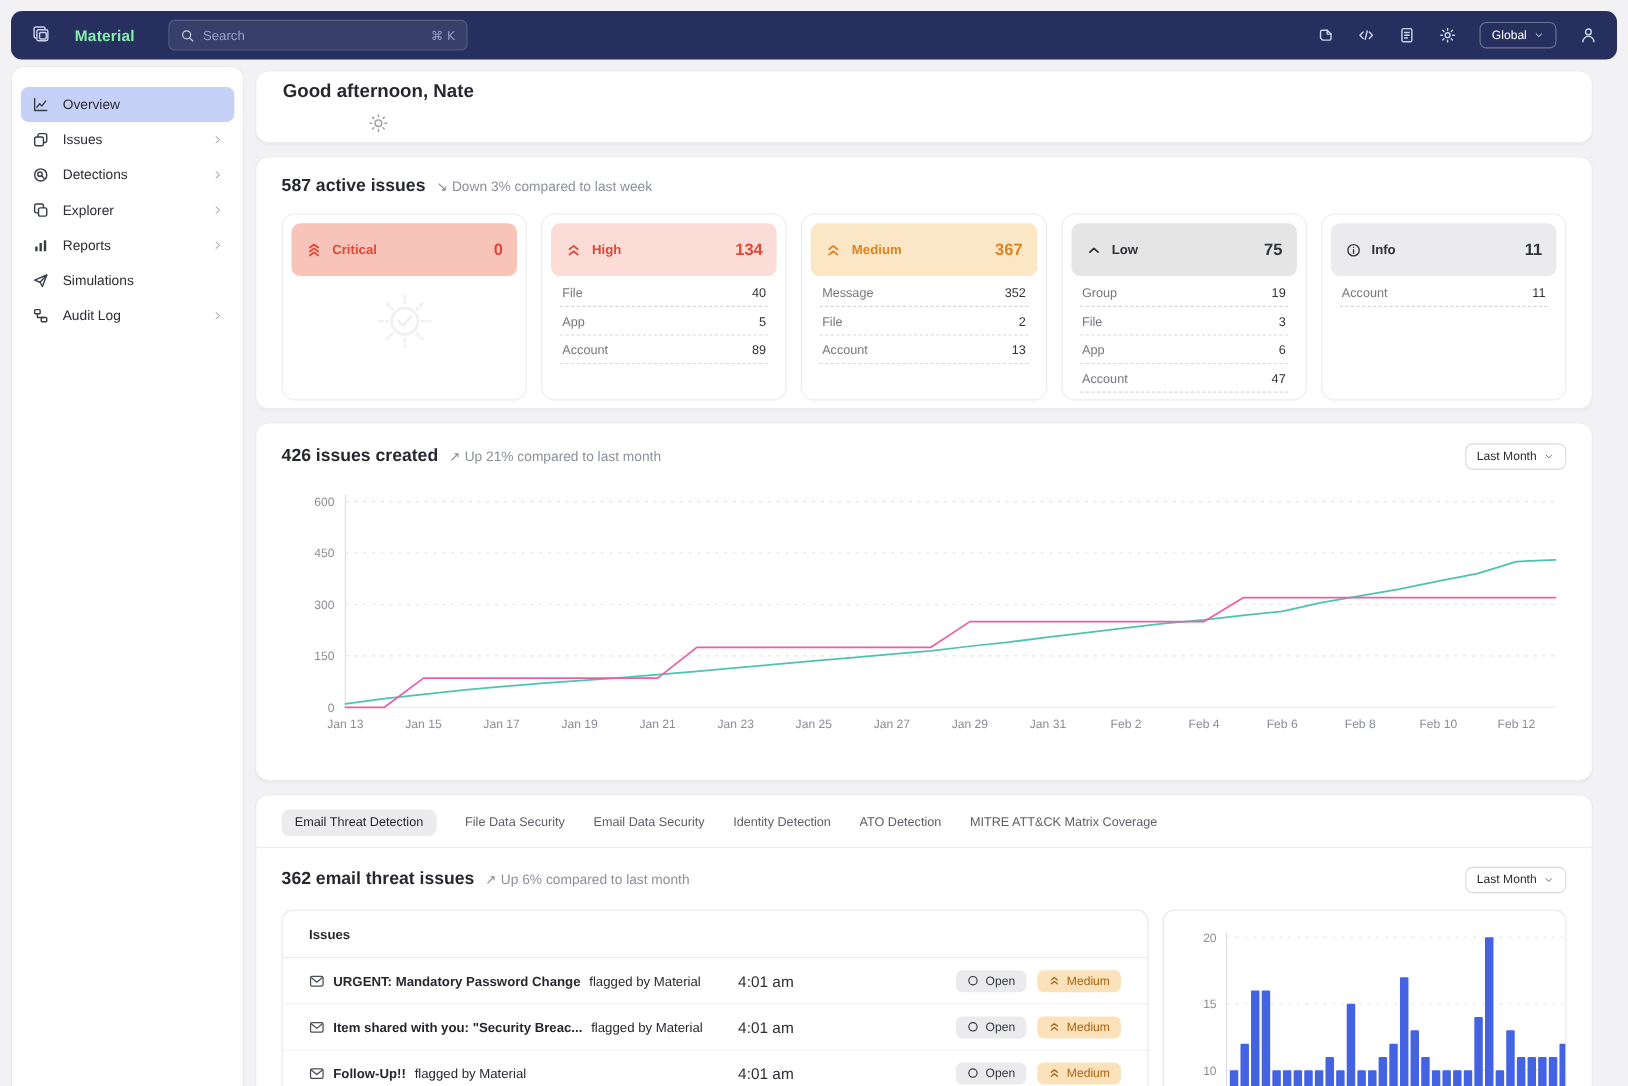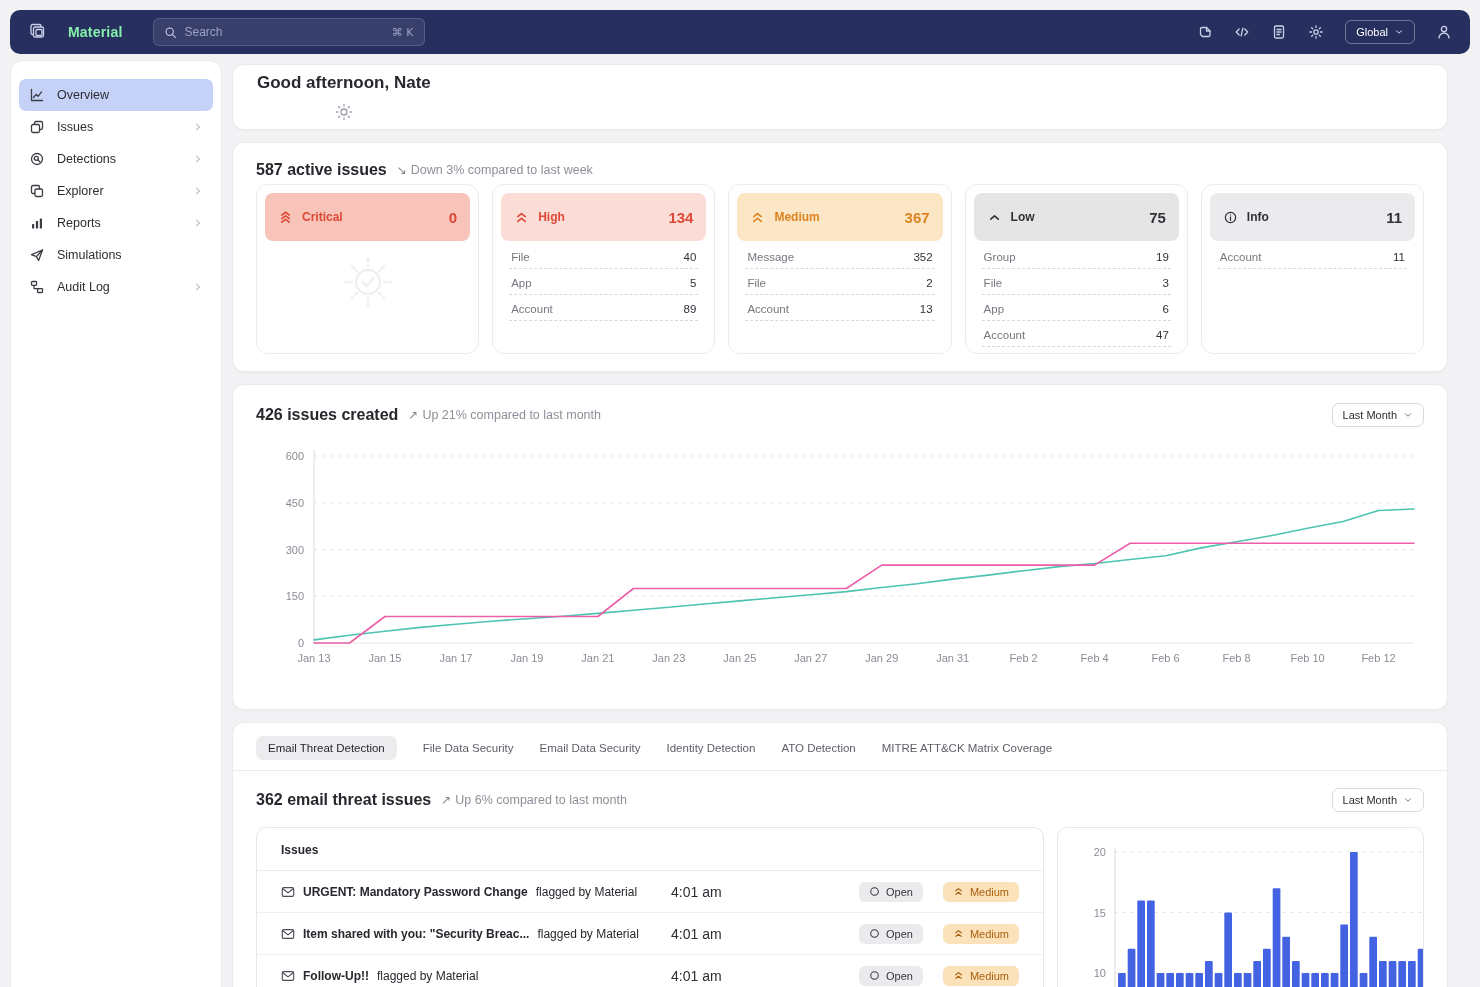--- a/index.html
+++ b/index.html
@@ -42,21 +42,21 @@
   .greeting { font-size:17px; font-weight:700; display:flex; align-items:center; gap:10px;flex-direction:column; }
   .sun { width:18px; height:18px; color:#9a9da6; display:inline-flex; }
 
   .section-title-row { display:flex; align-items:center; gap:10px; }
   .section-title { font-size:16px; font-weight:700; }
   .trend { font-size:12.5px; color:#8d9099; display:flex; align-items:center; gap:4px; }
   .trend .arr { font-family:"DejaVu Sans", sans-serif; color:#85888f; font-size:12px; }
 
   
   .active-card { height:230px; padding:18px 23px; }
-  .sev-row { display:flex; gap:13px; margin-top:5px; }
+  .sev-row { display:flex; gap:13px; margin-top:15px; }
   .sev-card { flex:1; border:1px solid #ececf0; border-radius:12px; height:170px; padding:8px; overflow:hidden; position:relative; }
   .sev-head { height:48px; border-radius:8px; display:flex; align-items:center; padding:0 13px; gap:9px; }
   .sev-head .icon { width:15px; height:15px; display:inline-flex; }
   .sev-label { font-size:12px; font-weight:600; }
   .sev-count { margin-left:auto; font-size:15px; font-weight:700; }
   .sev-critical .sev-head { background:#f8c3b8; } .sev-critical .sev-head * { color:#dd4937; }
   .sev-high .sev-head { background:#fcdcd6; } .sev-high .sev-head * { color:#dd4937; }
   .sev-medium .sev-head { background:#fbe7c5; } .sev-medium .sev-head * { color:#dd8321; }
   .sev-low .sev-head { background:#e5e5e5; } .sev-low .sev-head * { color:#2f3237; }
   .sev-info .sev-head { background:#ebebee; } .sev-info .sev-head * { color:#2f3237; }
@@ -90,21 +90,21 @@
   .det-head { display:flex; align-items:center; padding:17px 23px 0 23px; }
   .det-panels { display:flex; gap:13px; margin-top:15px; padding:0 23px; }
   .issues-panel { width:788px; border:1px solid #e7e7ea; border-radius:10px; overflow:hidden; }
   .issues-header { font-size:12px; font-weight:700; padding:15px 24px 13px 24px; border-bottom:1px solid #ececef; }
   .issue-row { display:grid; grid-template-columns:390px 130px 1fr auto; align-items:center;
     padding:0 24px; height:42px; border-bottom:1px solid #f0f0f2; }
   .issue-subj { display:flex; align-items:center; gap:8px; font-size:12px; white-space:nowrap; overflow:hidden; }
   .issue-subj .icon { width:14px; height:14px; color:#4a4d54; flex:none; display:inline-flex; }
   .issue-subj b { font-weight:700; }
   .issue-time { font-size:14px; color:#2c2e33; }
-  .pills { display:flex; gap:20px; }
+  .pills { display:flex; gap:10px; }
   .pill { display:inline-flex; align-items:center; gap:6px; font-size:11px; border-radius:6px;
     padding:4px 10px; cursor:pointer; }
   .pill .icon { width:11px; height:11px; display:inline-flex; }
   .pill-open { background:#ebebee; color:#33363c; }
   .pill-medium { background:#fbe2ba; color:#a9610f; }
   .bar-panel { flex:1; border:1px solid #e7e7ea; border-radius:10px; overflow:hidden; }
   #bar-chart { display:block; }
 
   
   .icon svg, .nav-ic svg, .chev svg, .sun svg, .sev-empty svg { width:100%; height:100%;

